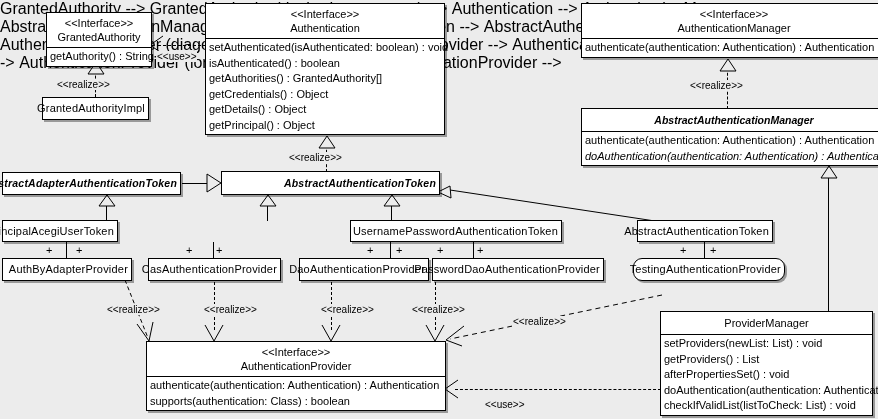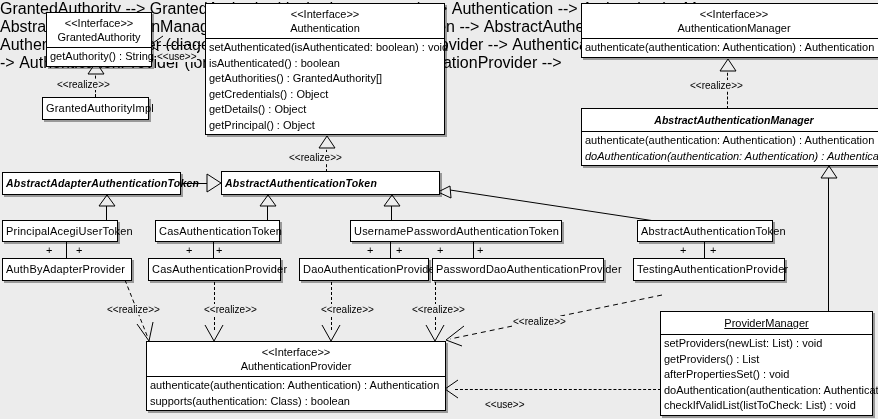--- a/index.html
+++ b/index.html
@@ -55,21 +55,21 @@
     padding: 0 1px 0 3px;
     white-space: nowrap;
     overflow: visible;
     color: #000;
   }
   .op.abstract { font-style: italic; }
   
   .simple {
     display: flex;
     align-items: center;
-    justify-content: flex-start;
+    justify-content: flex-end;
   }
   .simple .cname { padding: 0 3px; letter-spacing: 0.2px; }
 
   
   .ln {
     position: absolute;
     background: #000;
     z-index: 2;
   }
   .vl { width: 1px; }
@@ -213,23 +213,20 @@
    AbstractAuthenticationToken --&gt;
   <div class="ln hl" style="left:182px; top:183px; width:26px;"></div>
   <svg class="diag" style="left:206px; top:174px; width:16px; height:19px;">
     <polygon points="1,0 15,9 1,18" fill="#ececec" stroke="#000" stroke-width="1"></polygon>
   </svg>
 
   
   <div class="uml simple" style="left:2px; top:220px; width:116px; height:22px;">
     <span class="cname">PrincipalAcegiUserToken</span>
   </div>
-  <div class="uml simple" style="left:155px; top:220px; width:125px; height:22px;">
-    <span class="cname">CasAuthenticationToken</span>
-  </div>
   <div class="uml simple" style="left:350px; top:220px; width:212px; height:22px;">
     <span class="cname">UsernamePasswordAuthenticationToken</span>
   </div>
   <div class="uml simple" style="left:637px; top:220px; width:136px; height:22px;">
     <span class="cname">AbstractAuthenticationToken</span>
   </div>
 
   
   <div class="ln vl" style="left:106px; top:206px; height:15px;"></div>
   <svg class="diag" style="left:98px; top:195px; width:18px; height:13px;">
@@ -258,21 +255,21 @@
   </div>
   <div class="uml simple" style="left:148px; top:258px; width:133px; height:23px;">
     <span class="cname">CasAuthenticationProvider</span>
   </div>
   <div class="uml simple" style="left:299px; top:258px; width:130px; height:23px;">
     <span class="cname">DaoAuthenticationProvider</span>
   </div>
   <div class="uml simple" style="left:432px; top:258px; width:172px; height:23px;">
     <span class="cname">PasswordDaoAuthenticationProvider</span>
   </div>
-  <div class="uml simple" style="left:633px; top:258px; width:152px; height:23px;">
+  <div class="uml simple" style="left:633px; top:258px; width:152px; height:23px;border-radius:9px;">
     <span class="cname">TestingAuthenticationProvider</span>
   </div>
 
   
   <div class="ln vl" style="left:66px; top:242px; height:17px;"></div>
   <span class="plus" style="left:46px; top:245px;">+</span>
   <span class="plus" style="left:76px; top:245px;">+</span>
 
   <div class="ln vl" style="left:213px; top:242px; height:17px;"></div>
   <span class="plus" style="left:186px; top:245px;">+</span>
@@ -340,21 +337,21 @@
 
    AuthenticationProvider --&gt;
   <div class="dash-h" style="left:455px; top:389px; width:206px;"></div>
   <svg class="diag" style="left:444px; top:380px; width:16px; height:19px;">
     <polyline points="14,0 1,9 14,18" fill="none" stroke="#000" stroke-width="1"></polyline>
   </svg>
   <div class="lbl" style="left:484px; top:399px;">&lt;&lt;use&gt;&gt;</div>
 
   
   <div class="uml" style="left:660px; top:311px; width:213px;">
-    <div class="hdr" style="padding:4px 4px 3px 4px;text-decoration:underline;">
+    <div class="hdr" style="padding:4px 4px 3px 4px;">
       <span class="cname">ProviderManager</span>
     </div>
     <div class="sep"></div>
     <div class="ops">
       <div class="op">setProviders(newList: List) : void</div>
       <div class="op">getProviders() : List</div>
       <div class="op">afterPropertiesSet() : void</div>
       <div class="op">doAuthentication(authentication: Authentication) : Authentication</div>
       <div class="op">checkIfValidList(listToCheck: List) : void</div>
     </div>

